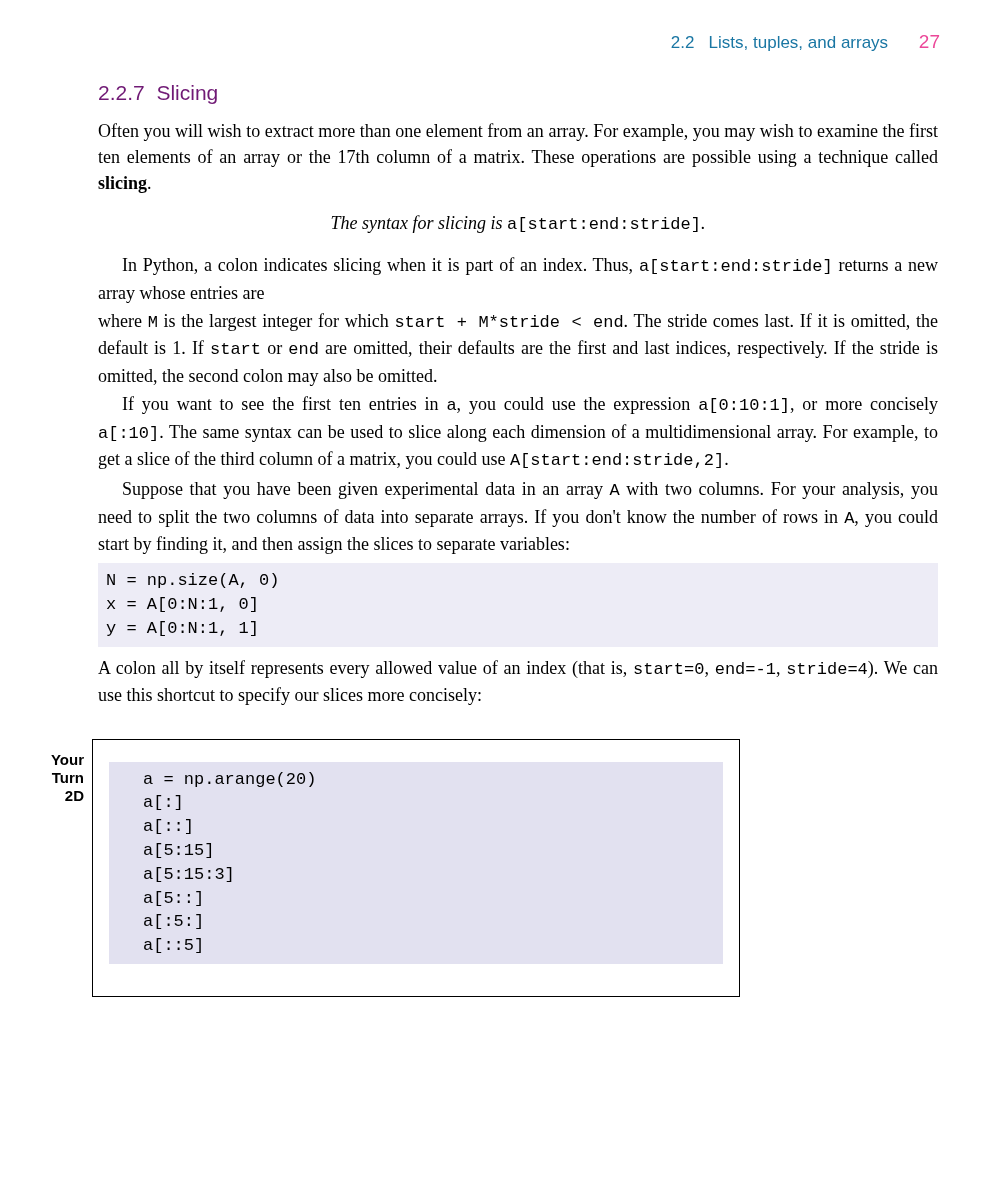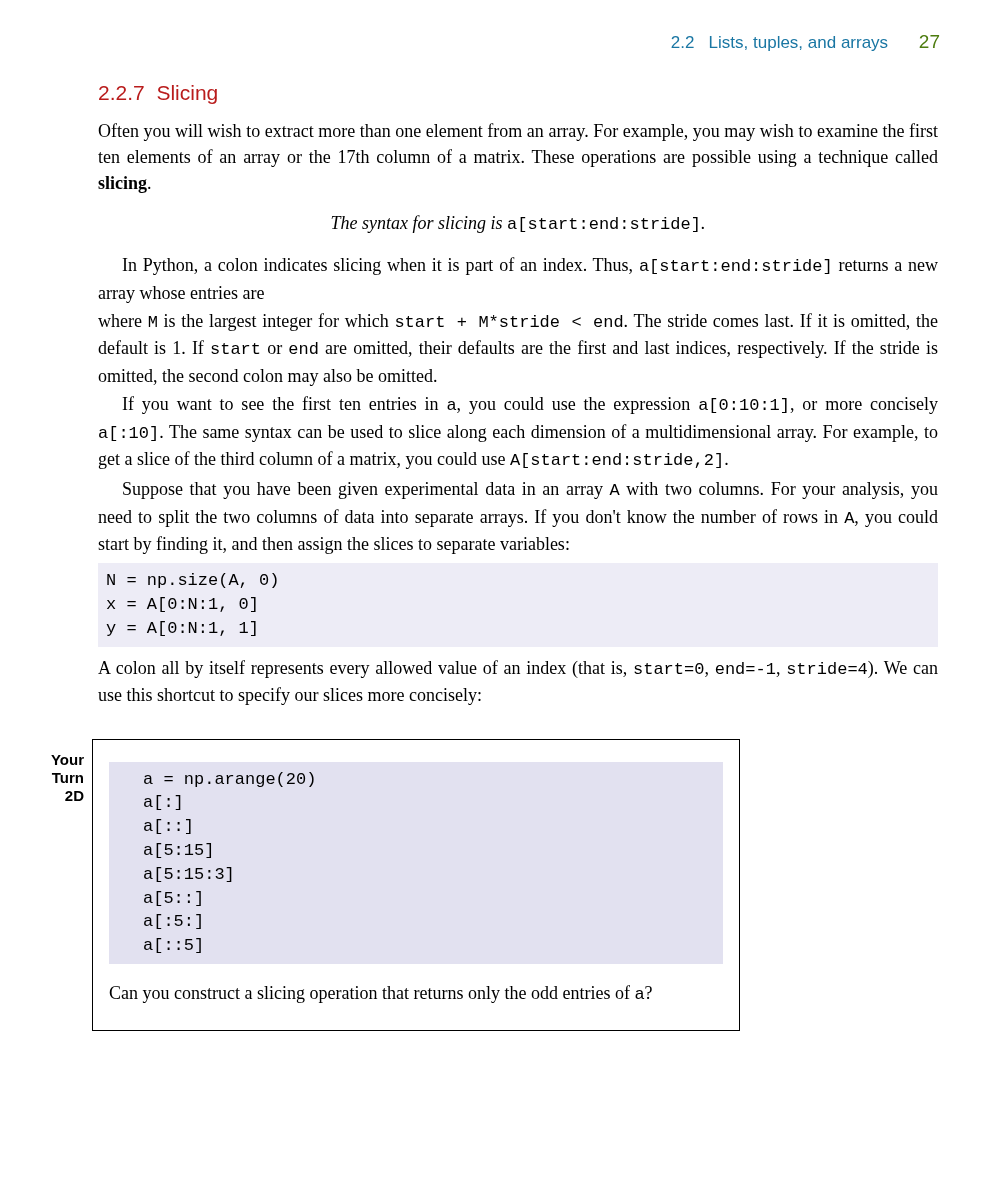--- a/index.html
+++ b/index.html
@@ -14,23 +14,23 @@
     padding: 28px 48px 40px 48px;
   }
   .header {
     text-align: right;
     margin-bottom: 22px;
     color: #1976a3;
     font-family: 'Trebuchet MS', 'Segoe UI', sans-serif;
     font-size: 17px;
   }
   .header .sect { margin-right: 26px; }
-  .header .pg { color: #4d7c0f; font-size: 19px; }
+  .header .pg { color: #ec4899; font-size: 19px; }
   .section-title {
-    color: #b91c1c;
+    color: #701a75;
     font-family: 'Trebuchet MS', 'Segoe UI', sans-serif;
     font-size: 21px;
     font-weight: 400;
     margin-left: 50px;
     margin-bottom: 10px;
   }
   .content { margin-left: 50px; margin-right: 2px; }
   p { margin: 0 0 2px 0; text-align: justify; }
   .indent { text-indent: 24px; }
   .mono, code { font-family: 'Courier New', Courier, monospace; font-size: 17px; }
@@ -113,15 +113,14 @@
   </div>
   <div class="yourturn-box">
     <div class="codeblock">a = np.arange(20)
 a[:]
 a[::]
 a[5:15]
 a[5:15:3]
 a[5::]
 a[:5:]
 a[::5]</div>
-    <p><span>Can you construct a slicing operation that returns only the odd entries of </span><code>a</code><span>?</span></p>
   </div>
 </div>
 
 </body></html>

